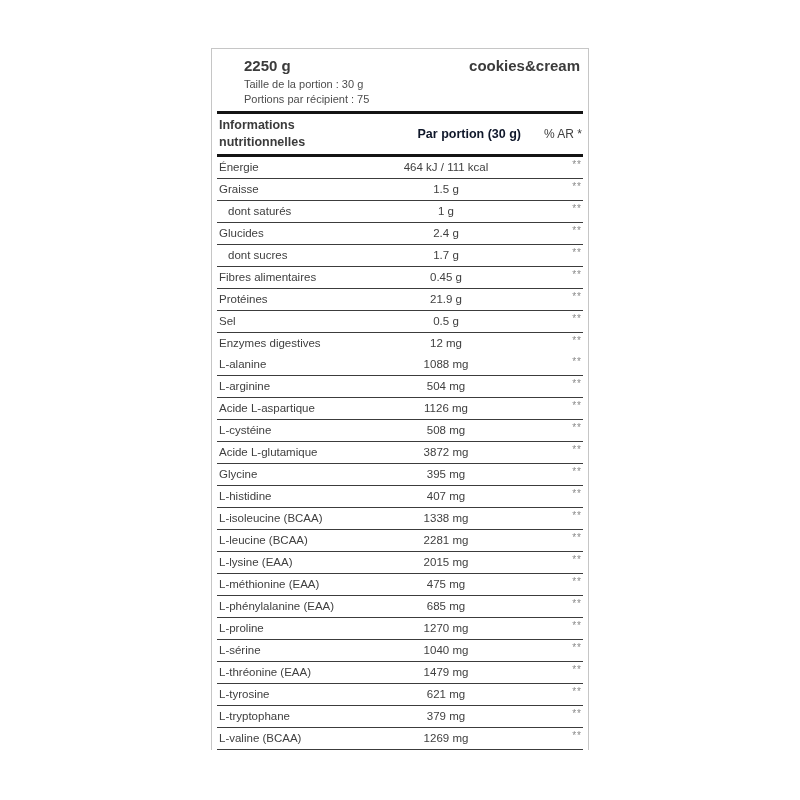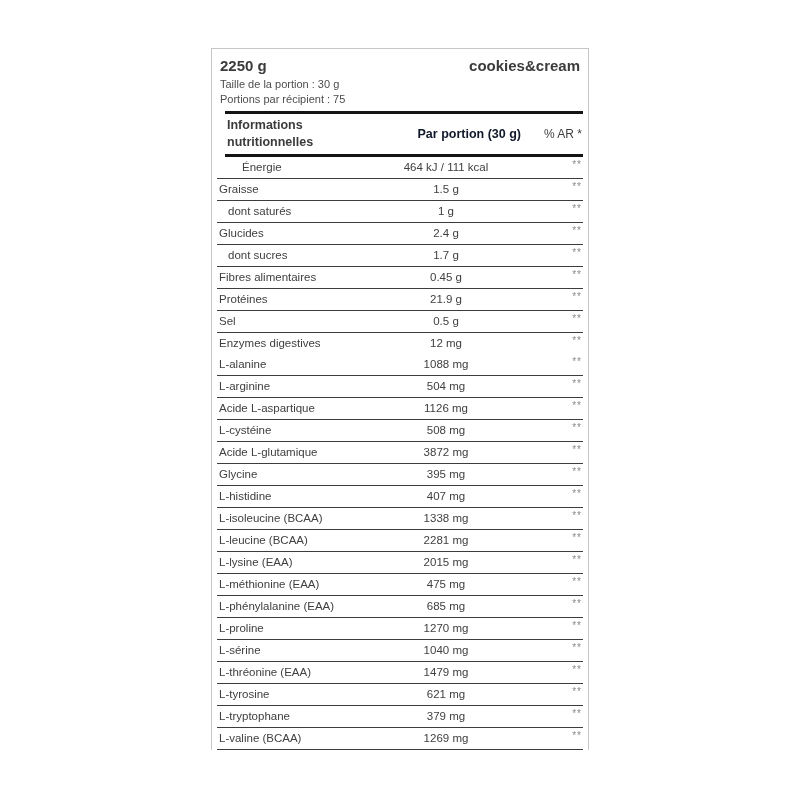--- a/index.html
+++ b/index.html
@@ -17,21 +17,21 @@
   }
   .label-card {
     width: 378px;
     margin: 48px auto 0 auto;
     border: 1px solid #c6c6c6;
     border-bottom: none;
     background: #ffffff;
     padding: 0 5px;
   }
   
-  .card-header { padding: 7px 3px 5px 3px; }
+  .card-header { padding: 7px 3px 5px 3px; margin-left: 24px; }
   .header-top {
     display: flex;
     justify-content: space-between;
     align-items: baseline;
     line-height: 19px;
     margin-bottom: 2px;
   }
   .weight, .flavor {
     font-size: 15px;
     font-weight: 700;
@@ -44,21 +44,20 @@
   }
   
   .col-header {
     display: grid;
     grid-template-columns: 1fr 150px 62px;
     align-items: center;
     border-top: 3px solid #141414;
     border-bottom: 3px solid #141414;
     padding: 3px 0;
     min-height: 40px;
-    margin-left: 8px;
   }
   .col-header .info-col {
     font-size: 12.5px;
     font-weight: 700;
     line-height: 17px;
     color: #3b3b3b;
     padding-left: 2px;
   }
   .col-header .per-serving-col {
     font-size: 12.5px;
@@ -74,21 +73,21 @@
   
   .row {
     display: grid;
     grid-template-columns: 1fr 150px 62px;
     align-items: center;
     padding: 4px 0;
     border-top: 1px solid #3c3c3c;
     font-size: 11.5px;
     line-height: 13px;
   }
-  #nutrition-rows .row:first-child { border-top: none; margin-left: 23px; }
+  #nutrition-rows .row:first-child { border-top: none; }
   #amino-rows .row:first-child { border-top: none; }
   #amino-rows .row:last-child { border-bottom: 1px solid #3c3c3c; }
   .row .lbl { color: #404040; padding-left: 2px; }
   .row.indent .lbl { padding-left: 11px; }
   .row .val { text-align: center; color: #404040; }
   .row .ar {
     text-align: right;
     color: #8a8a8a;
     font-size: 10px;
     letter-spacing: 1px;

